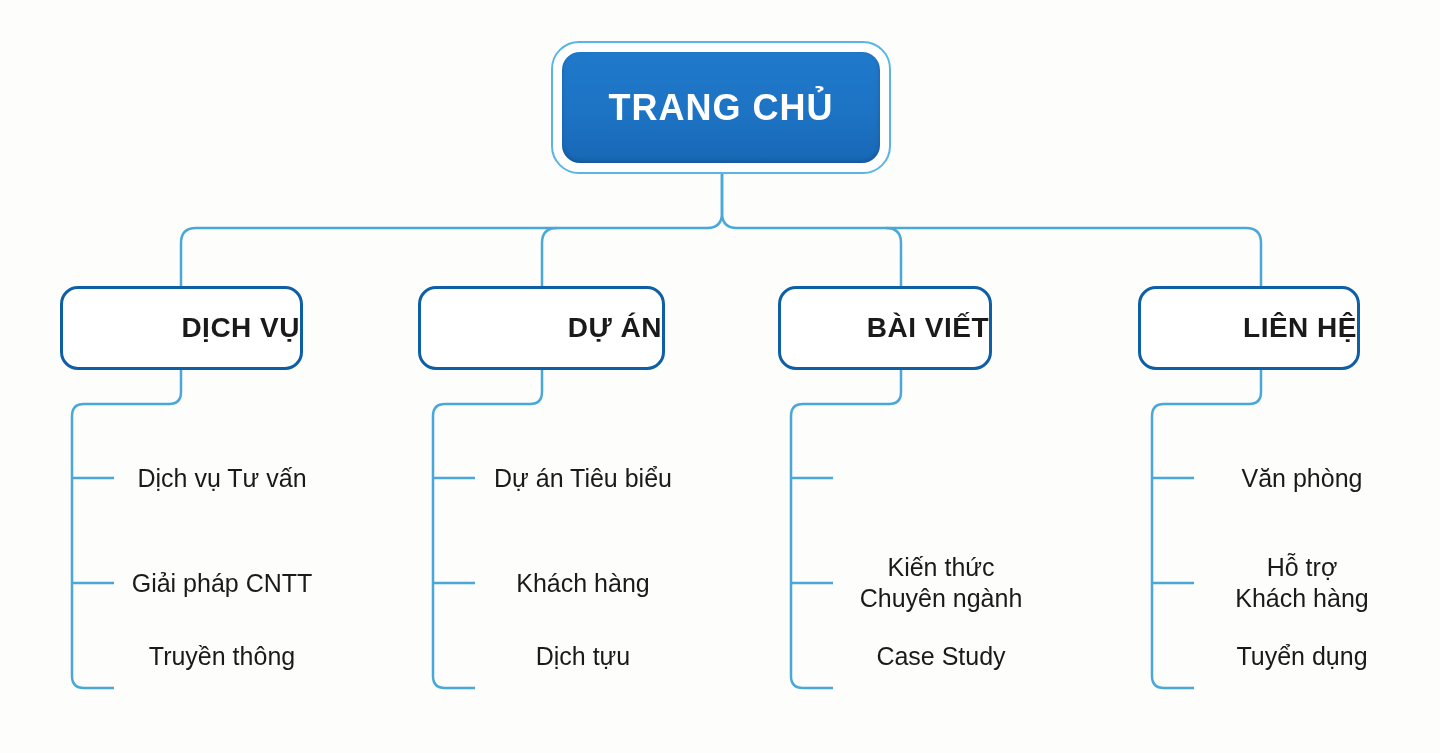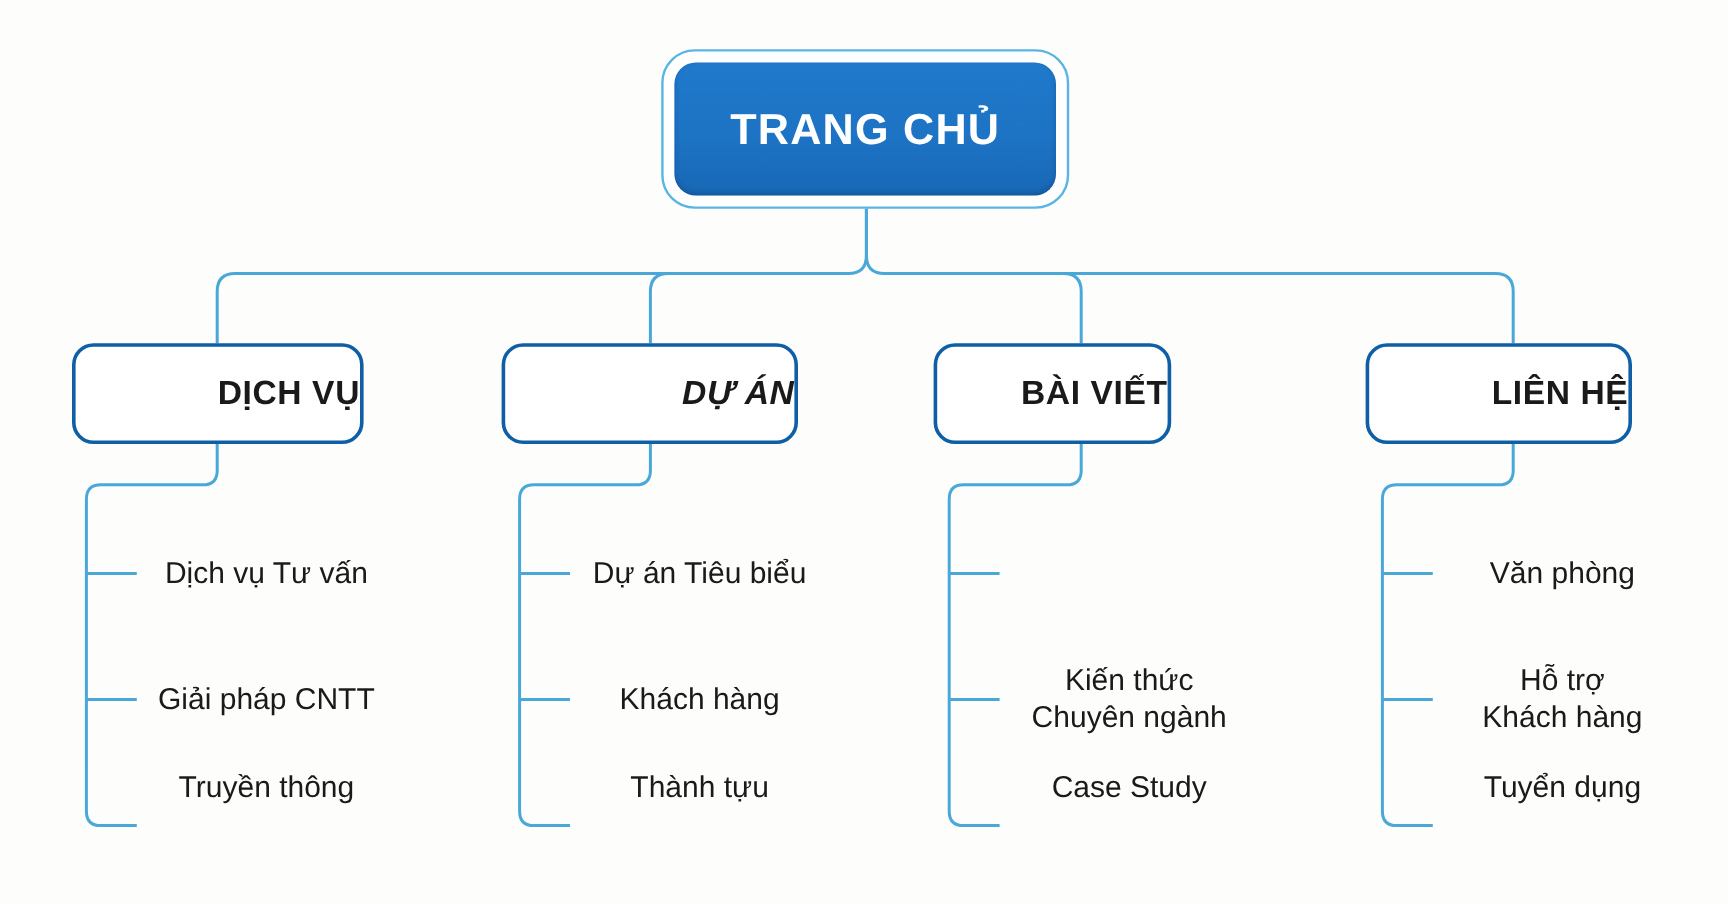--- a/index.html
+++ b/index.html
@@ -38,22 +38,22 @@
   
   .branch-box{
     position:absolute;top:286px;height:84px;box-sizing:border-box;
     background:#ffffff;border:3px solid var(--branch-border);border-radius:18px;
     display:flex;align-items:center;justify-content:flex-end;
   }
   .branch-box .branch-label{
     color:var(--ink);font-size:28px;font-weight:700;letter-spacing:.5px;
   }
   .b1{left:60px;width:243px;}
-  .b2{left:418px;width:247px;font-style:italic;}
-  .b3{left:778px;width:198px;}
+  .b2{left:418px;width:247px;}
+  .b3{left:778px;width:214px;}
   .b4{left:1138px;width:222px;}
 
   
   .leaf{
     position:absolute;width:200px;height:68px;
     display:flex;align-items:center;justify-content:center;
     text-align:center;color:var(--ink);
     font-size:25px;line-height:31px;font-weight:500;white-space:pre-line;
   }
   .c1{left:122px;} .c2{left:483px;} .c3{left:841px;} .c4{left:1202px;}
@@ -106,21 +106,21 @@
   <div class="branch-box b4">
     <span class="branch-label">LIÊN HỆ</span>
   </div>
 
   <div class="leaf c1 r1">Dịch vụ Tư vấn</div>
   <div class="leaf c1 r2">Giải pháp CNTT</div>
   <div class="leaf c1 r3">Truyền thông</div>
 
   <div class="leaf c2 r1">Dự án Tiêu biểu</div>
   <div class="leaf c2 r2">Khách hàng</div>
-  <div class="leaf c2 r3">Thành tựu</div>
+  <div class="leaf c2 r3">Dịch tựu</div>
 
   <div class="leaf c3 r2">Kiến thức
 Chuyên ngành</div>
   <div class="leaf c3 r3">Case Study</div>
 
   <div class="leaf c4 r1">Văn phòng</div>
   <div class="leaf c4 r2">Hỗ trợ
 Khách hàng</div>
   <div class="leaf c4 r3">Tuyển dụng</div>
 

